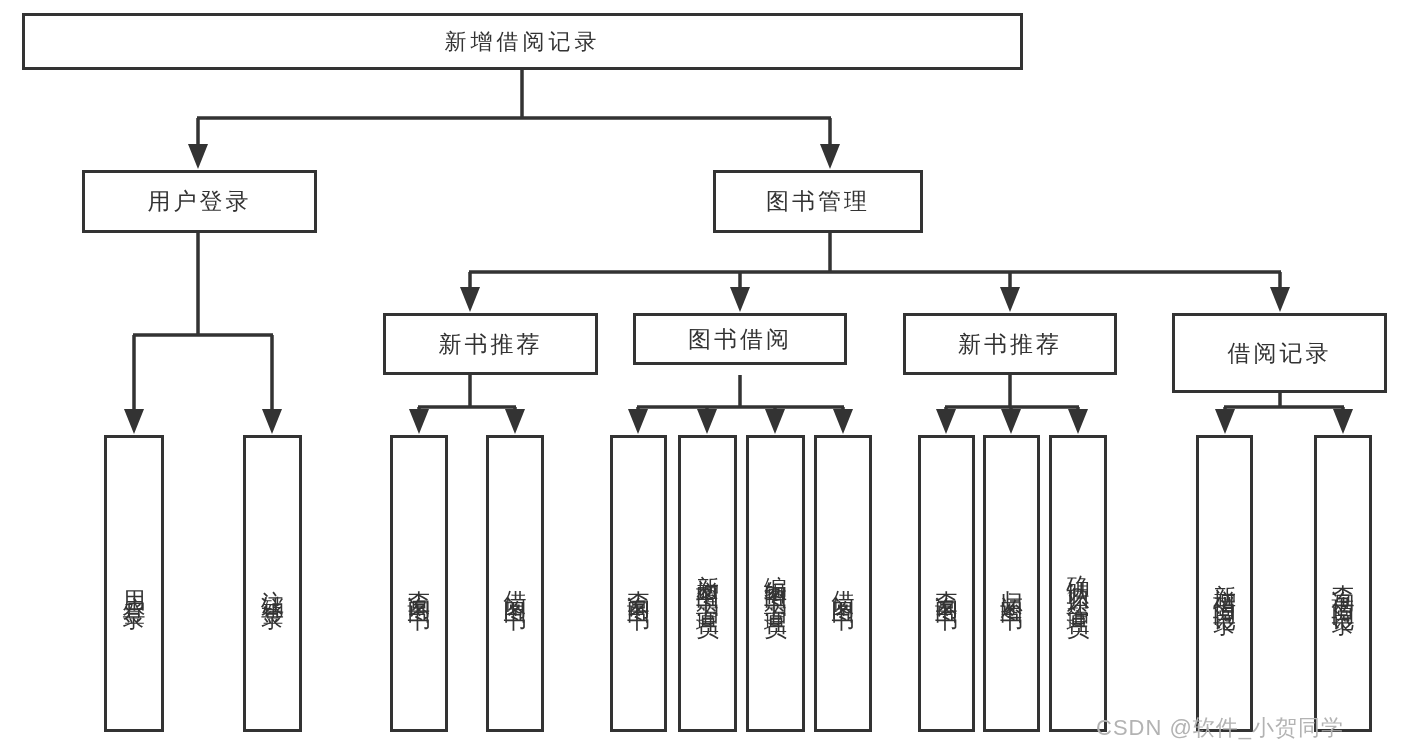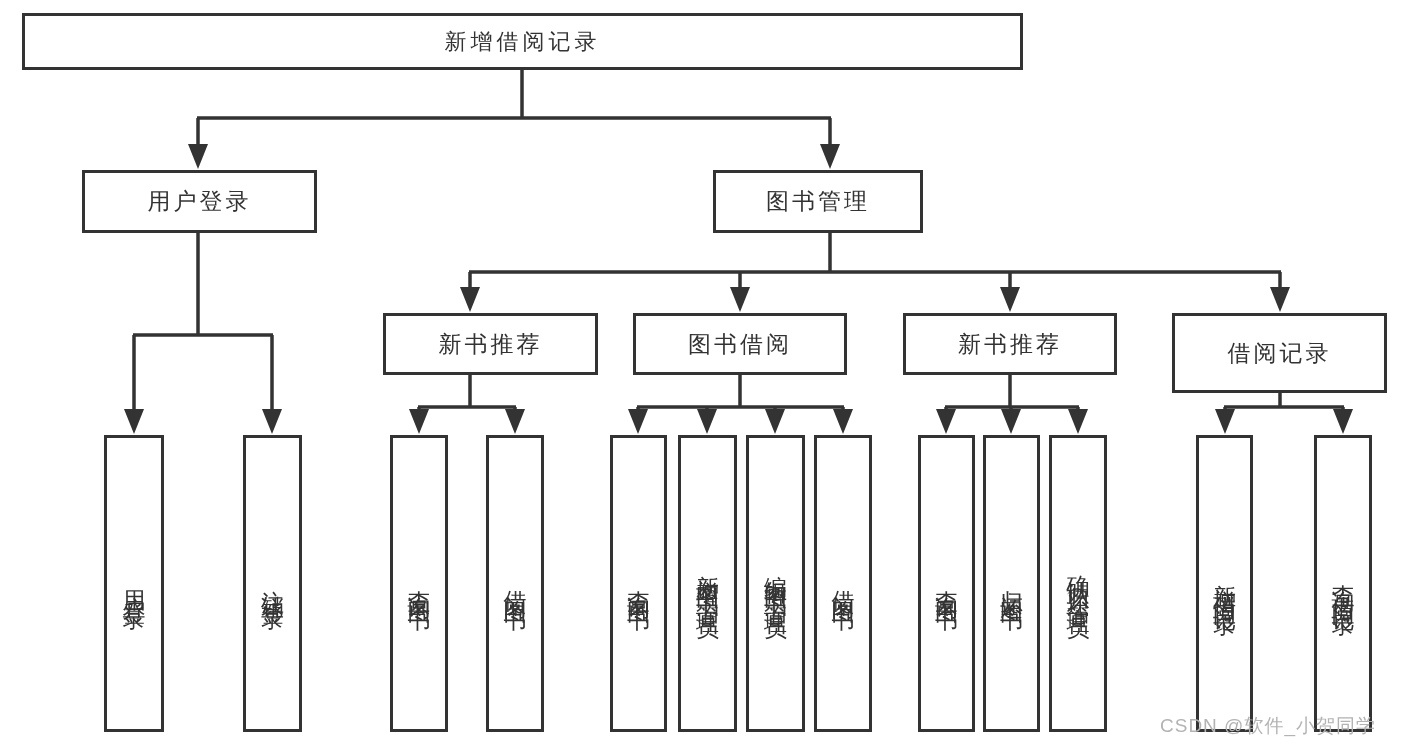--- a/index.html
+++ b/index.html
@@ -41,22 +41,22 @@
   }
   .node.v span{
     writing-mode:vertical-rl;
     text-orientation:mixed;
     font-size:23px;
     letter-spacing:6px;
     line-height:1;
   }
   .watermark{
     position:absolute;
-    left:1160px;top:713px;
-    font-size:19px;
+    left:1096px;top:713px;
+    font-size:22px;
     letter-spacing:1px;
     color:var(--watermark);
     z-index:3;
     white-space:nowrap;
   }
 </style>
 </head>
 <body>
 
 <div class="canvas">
@@ -118,21 +118,21 @@
   <div class="node h" style="left:82px;top:170px;width:235px;height:63px">
     <span>用户登录</span>
   </div>
   <div class="node h" style="left:713px;top:170px;width:210px;height:63px">
     <span>图书管理</span>
   </div>
 
   <div class="node h" style="left:383px;top:313px;width:215px;height:62px">
     <span>新书推荐</span>
   </div>
-  <div class="node h" style="left:633px;top:313px;width:214px;height:62px">
+  <div class="node h" style="left:633px;top:313px;width:214px;height:52px">
     <span>图书借阅</span>
   </div>
   <div class="node h" style="left:903px;top:313px;width:214px;height:62px">
     <span>新书推荐</span>
   </div>
   <div class="node h" style="left:1172px;top:313px;width:215px;height:80px">
     <span>借阅记录</span>
   </div>
 
   <div class="node v" style="left:104px;top:435px;width:60px;height:297px">

